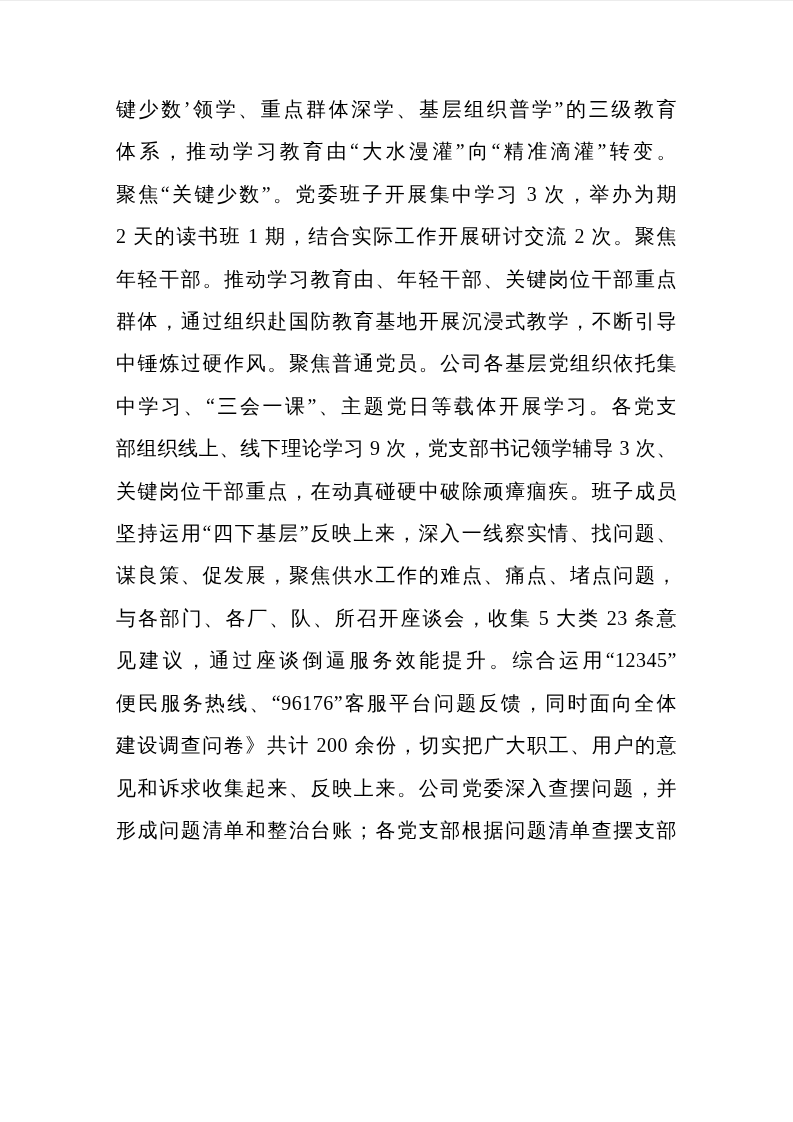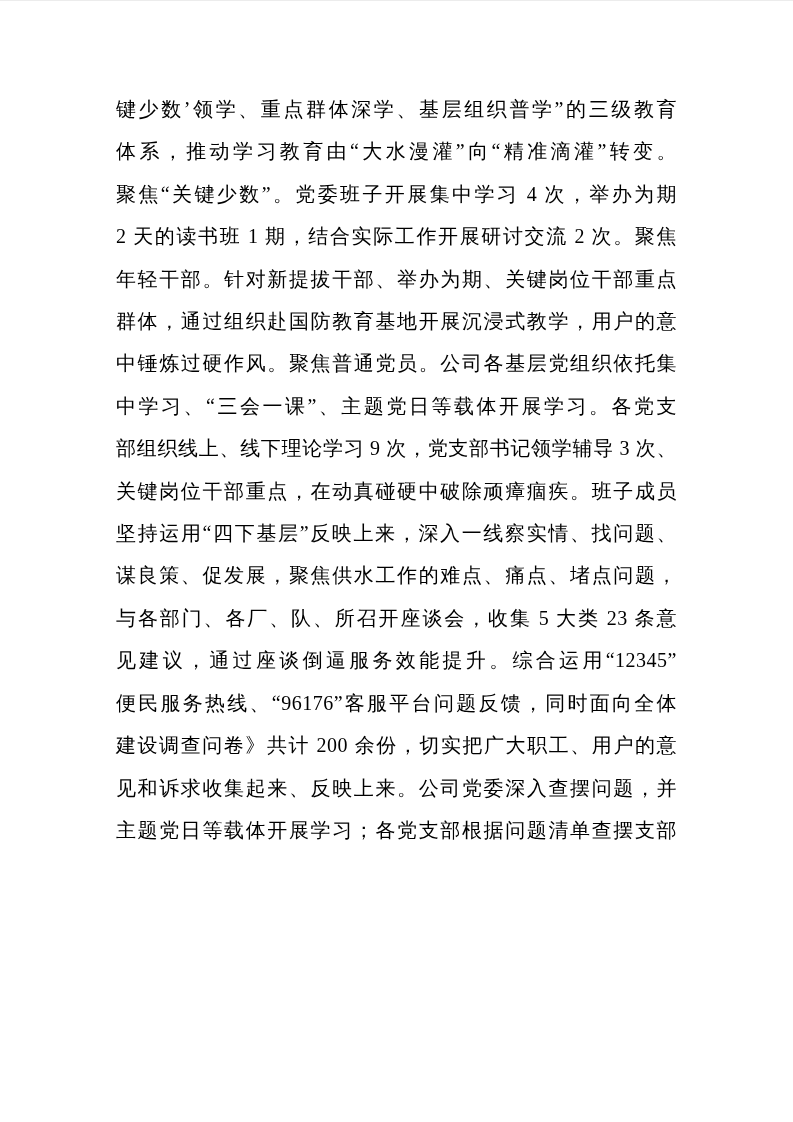--- a/index.html
+++ b/index.html
@@ -41,30 +41,30 @@
     font-weight: bold;
   }
 </style>
 </head>
 <body>
 
 <div class="page">
   <div class="doc-body">
       <div class="line"><span class="seg">键少数’领学、重点群体深学、基层组织普学”的三级教育</span></div>
       <div class="line"><span class="seg">体系，推动学习教育由“大水漫灌”向“精准滴灌”转变。</span></div>
-      <div class="line"><span class="seg">聚焦“关键少数”。党委班子开展集中学习 4 次，举办为期</span></div>
+      <div class="line"><span class="seg">聚焦“关键少数”。党委班子开展集中学习 3 次，举办为期</span></div>
       <div class="line"><span class="seg">2 天的读书班 1 期，结合实际工作开展研讨交流 2 次。聚焦</span></div>
-      <div class="line"><span class="seg">年轻干部。针对新提拔干部、举办为期、关键岗位干部重点</span></div>
-      <div class="line"><span class="seg">群体，通过组织赴国防教育基地开展沉浸式教学，用户的意</span></div>
+      <div class="line"><span class="seg">年轻干部。推动学习教育由、年轻干部、关键岗位干部重点</span></div>
+      <div class="line"><span class="seg">群体，通过组织赴国防教育基地开展沉浸式教学，不断引导</span></div>
       <div class="line"><span class="seg">中锤炼过硬作风。聚焦普通党员。公司各基层党组织依托集</span></div>
       <div class="line"><span class="seg">中学习、“三会一课”、主题党日等载体开展学习。各党支</span></div>
       <div class="line"><span class="seg">部组织线上、线下理论学习 9 次，党支部书记领学辅导 3 次、</span></div>
       <div class="line"><span class="seg">关键岗位干部重点，在动真碰硬中破除顽瘴痼疾。班子成员</span></div>
       <div class="line"><span class="seg">坚持运用“四下基层”反映上来，深入一线察实情、找问题、</span></div>
       <div class="line"><span class="seg">谋良策、促发展，聚焦供水工作的难点、痛点、堵点问题，</span></div>
       <div class="line"><span class="seg">与各部门、各厂、队、所召开座谈会，收集 5 大类 23 条意</span></div>
       <div class="line"><span class="seg">见建议，通过座谈倒逼服务效能提升。综合运用“12345”</span></div>
       <div class="line"><span class="seg">便民服务热线、“96176”客服平台问题反馈，同时面向全体</span></div>
       <div class="line"><span class="seg">建设调查问卷》共计 200 余份，切实把广大职工、用户的意</span></div>
       <div class="line"><span class="seg">见和诉求收集起来、反映上来。公司党委深入查摆问题，并</span></div>
-      <div class="line"><span class="seg">主题党日等载体开展学习；各党支部根据问题清单查摆支部</span></div>
+      <div class="line"><span class="seg">形成问题清单和整治台账；各党支部根据问题清单查摆支部</span></div>
     </div>
 </div>
 
 </body></html>

